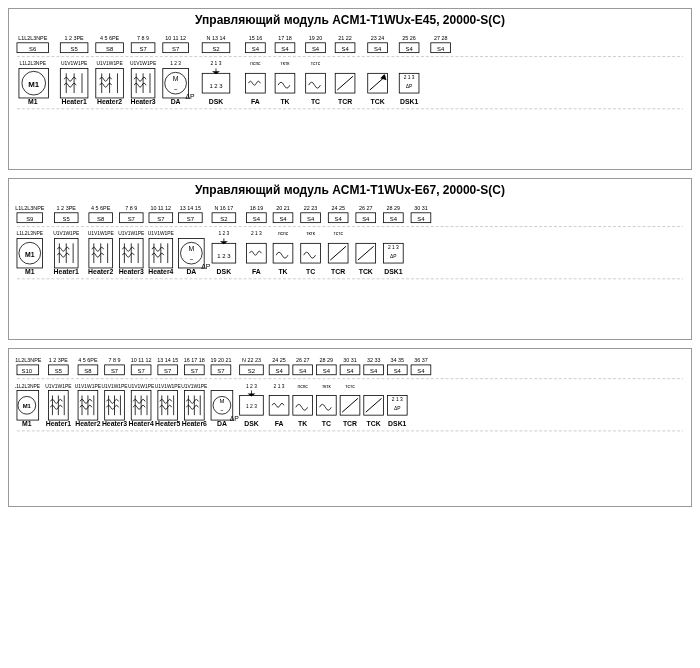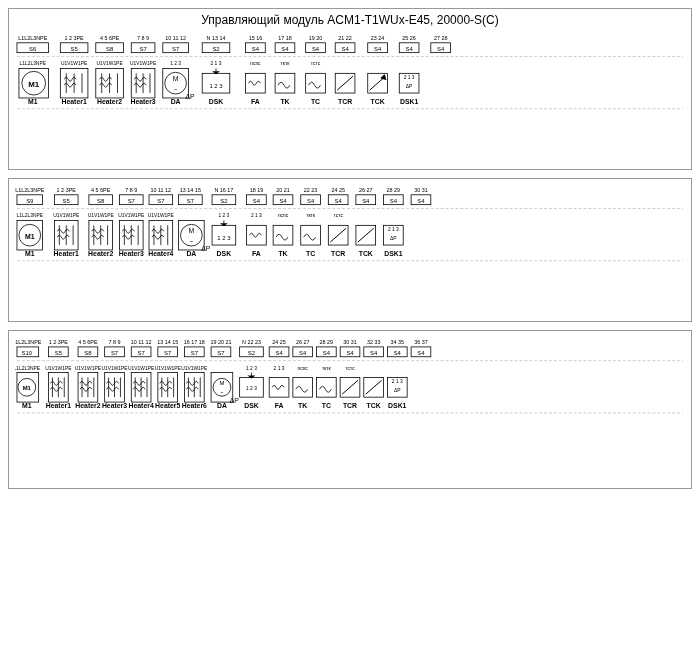--- a/index.html
+++ b/index.html
@@ -15,21 +15,21 @@
     .module-block {
       border: 1px solid #999;
       margin-bottom: 8px;
       padding: 4px 6px 6px;
       background: #fff;
     }
 
     .module-title {
       text-align: center;
       font-size: 12px;
-      font-weight: normal;
+      font-weight: bold;
       margin-bottom: 4px;
       font-family: Arial, sans-serif;
     }
 
     .full-diagram {
       width: 100%;
     }
   </style>
 </head>
 <body>
@@ -167,20 +167,21 @@
     <rect x="390" y="42" width="20" height="20" fill="white" stroke="#000" stroke-width="0.8"></rect>
     <text x="400" y="48" font-size="5" text-anchor="middle">2 1 3</text>
     <text x="400" y="57" font-size="5" text-anchor="middle">ΔP</text>
     <text x="400" y="73" font-size="7" text-anchor="middle" font-weight="bold">DSK1</text>
 
     <line x1="2" y1="78" x2="678" y2="78" stroke="#999" stroke-width="0.5" stroke-dasharray="3,2"></line>
   </svg>
 </div>
 
 <div class="module-block">
+  <div class="module-title">Управляющий модуль ACM1-T1WUx-E67, 20000-S(C)</div>
   <svg class="full-diagram" viewBox="0 0 680 130" height="130">
 
     <text x="15" y="8" font-size="5.5" text-anchor="middle">L1L2L3NPE</text>
     <text x="52" y="8" font-size="5.5" text-anchor="middle">1 2 3PE</text>
     <text x="87" y="8" font-size="5.5" text-anchor="middle">4 5 6PE</text>
     <text x="118" y="8" font-size="5.5" text-anchor="middle">7 8 9</text>
     <text x="148" y="8" font-size="5.5" text-anchor="middle">10 11 12</text>
     <text x="178" y="8" font-size="5.5" text-anchor="middle">13 14 15</text>
     <text x="212" y="8" font-size="5.5" text-anchor="middle">N 16 17</text>
     <text x="245" y="8" font-size="5.5" text-anchor="middle">18 19</text>

